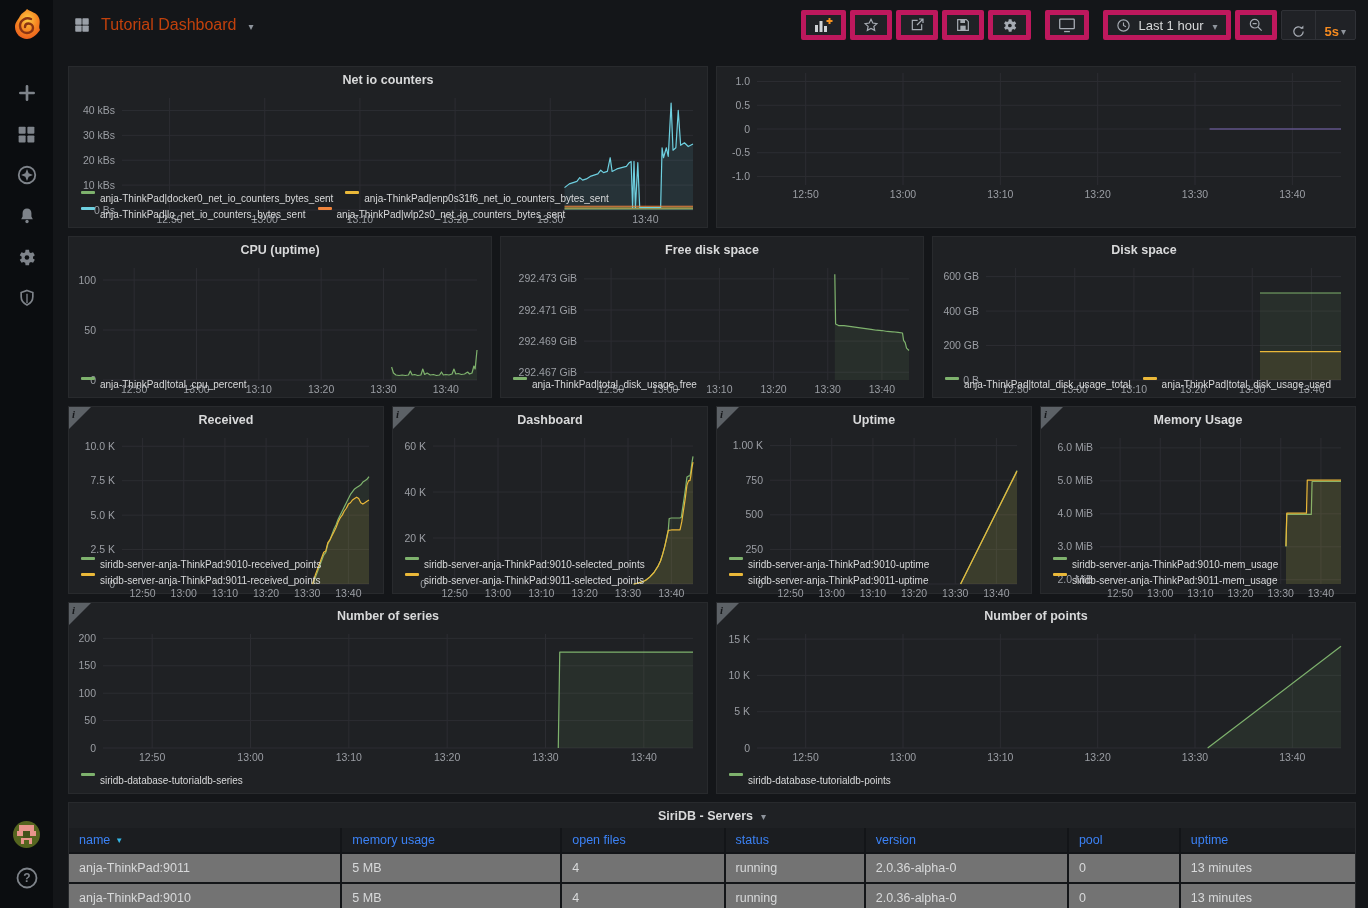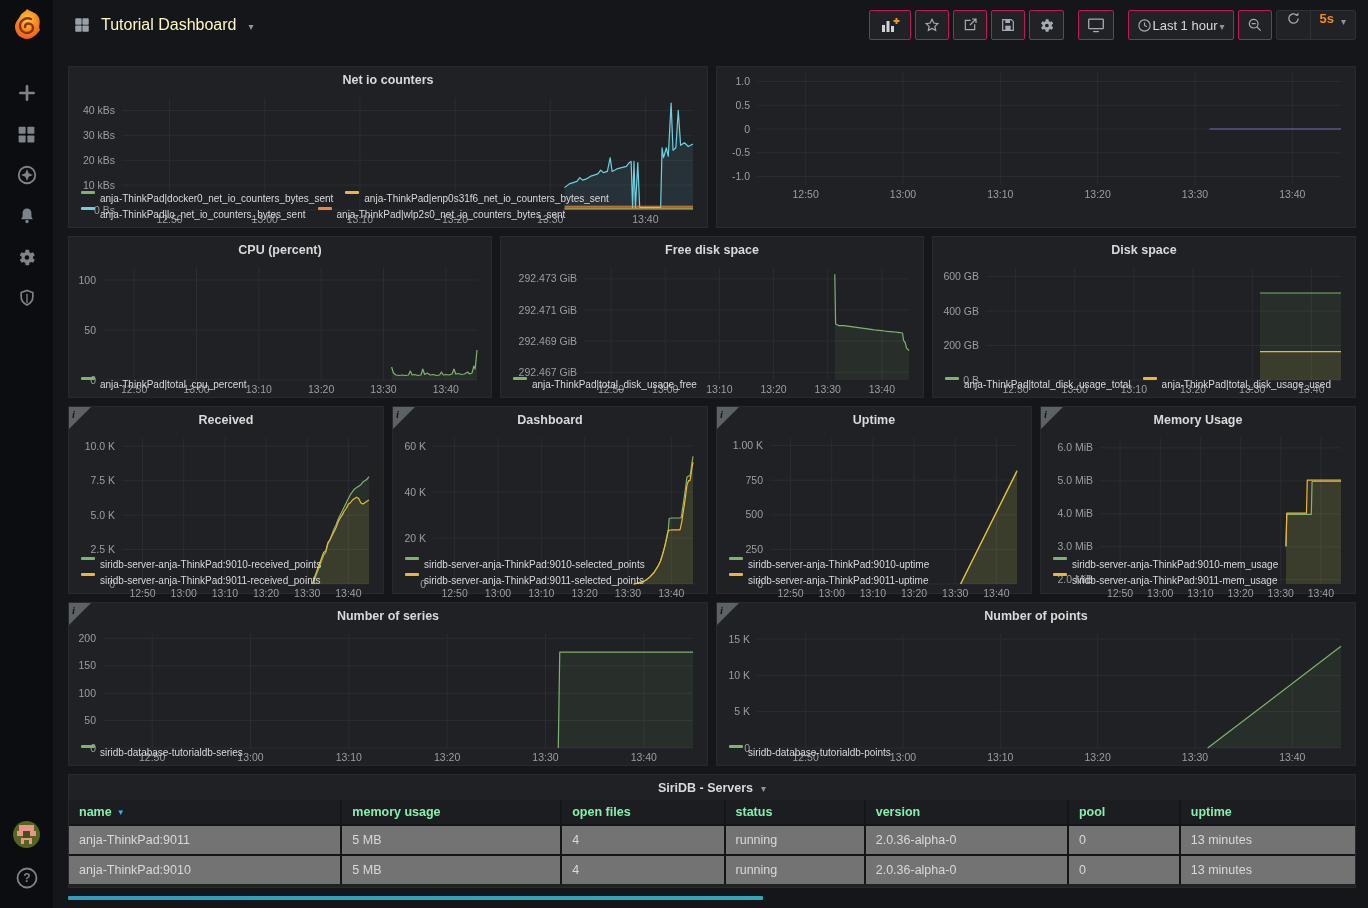--- a/index.html
+++ b/index.html
@@ -9,50 +9,50 @@
   
   .sidebar{position:absolute;left:0;top:0;width:53px;height:100%;background:#0b0d10;display:flex;flex-direction:column;align-items:center;z-index:5}
   .logo{margin:7px 0 34px;cursor:pointer}
   .side-icons{display:flex;flex-direction:column;gap:17px;color:#7e838a}
   .side-icons .sicon{width:24px;height:24px;display:flex;align-items:center;justify-content:center;cursor:pointer}
   .side-bottom{margin-top:auto;display:flex;flex-direction:column;align-items:center;gap:14px;padding-bottom:14px;color:#7e838a}
 
   
   .navbar{position:absolute;left:53px;top:0;right:0;height:50px;display:flex;align-items:center;padding:0 12px 0 14px;background:#141619}
   .nav-left{display:flex;align-items:center;gap:10px;cursor:pointer;padding:4px 6px;border-radius:2px}
-  .nav-title{font-size:16px;color:#fef9c3}
+  .nav-title{font-size:16px;color:#c2410c}
   .caret::after{content:"▾";font-size:10px;color:#8e949c;margin-left:2px}
   .nav-right{margin-left:auto;display:flex;align-items:center}
-  .ibtn{display:inline-flex;align-items:center;justify-content:center;min-width:34px;height:30px;padding:0 8px;background:#202226;border:1px solid #be185d;border-radius:2px;color:#a6abb3;cursor:pointer;margin-left:4px;font-size:13px}
+  .ibtn{display:inline-flex;align-items:center;justify-content:center;gap:7px;min-width:34px;height:30px;padding:0 8px;background:#202226;border:5px solid #be185d;border-radius:2px;color:#a6abb3;cursor:pointer;margin-left:4px;font-size:13px}
   .ibtn svg{display:block}
   .gap-l{margin-left:14px}
   .tp-text{color:#d8d9da}
   .split{display:inline-flex;align-items:center;height:30px;background:#202226;border:1px solid #2f3136;border-radius:2px;margin-left:4px}
-  .split .seg{display:flex;align-items:flex-start;gap:5px;padding:0 9px;height:100%;cursor:pointer;color:#a6abb3}
+  .split .seg{display:flex;align-items:flex-end;padding:0 9px;height:100%;cursor:pointer;color:#a6abb3}
   .split .seg + .seg{border-left:1px solid #2f3136}
   .refresh-val{color:#f78b1f;font-size:13px;font-weight:bold}
 
   
   .content{position:absolute;left:53px;top:50px;right:0;bottom:0;padding:16px 12px 0 15px}
   .row{display:flex;gap:8px;margin-bottom:8px}
-  .h162{height:162px}.h196{height:188px}.h164{height:164px}.h114{height:114px}
+  .h162{height:162px}.h196{height:188px}.h164{height:192px}.h114{height:114px}
   .panel{position:relative;flex:1;min-width:0;background:#1f2124;border:1px solid rgba(255,255,255,.045);display:flex;flex-direction:column}
   .panel-title{height:25px;flex:none;display:flex;align-items:center;justify-content:center;font-size:12.5px;font-weight:bold;color:#d8d9da;cursor:pointer;white-space:nowrap}
   .chart{flex:1;min-height:0;margin:0 4px;cursor:crosshair}
   .legend{flex:none;padding:0 6px 4px 12px;font-size:10px;line-height:16px;display:flex;flex-wrap:wrap;column-gap:12px;color:#d8d9da}
   .legend:empty{display:none}
   .legend-item{display:inline-flex;align-items:flex-start;gap:5px;cursor:pointer;white-space:nowrap}
   .legend-mark{width:14px;height:3px;border-radius:1px;flex:none}
   .corner{position:absolute;top:0;left:0;width:0;height:0;border-top:22px solid #5c6166;border-right:22px solid transparent;z-index:2;cursor:pointer}
   .corner::after{content:"i";position:absolute;top:-21px;left:3px;font:italic bold 11px "Liberation Serif",serif;color:#16181b}
 
   
   .t-wrap{flex:1;display:flex;flex-direction:column;font-size:12.5px;overflow:hidden}
   .t-row{display:flex;flex:none}
-  .t-head .t-cell{height:24px;color:#86efac;font-weight:bold;background:#1b1d20;cursor:pointer}
+  .t-head .t-cell{height:24px;color:#3b82f6;font-weight:normal;background:#1b1d20;cursor:pointer}
   .t-body .t-row{height:30px;background:#737373;border-top:2px solid #131518}
   .t-cell{padding:0 10px;display:flex;align-items:center;overflow:hidden;white-space:nowrap}
   .t-cell + .t-cell{border-left:2px solid #131518}
   .t-head .t-cell + .t-cell{border-left:2px solid #131518}
   .c0{width:21.1%}.c1{width:17.1%}.c2{width:12.7%}.c3{width:10.9%}.c4{width:15.8%}.c5{width:8.7%}.c6{width:13.7%}
   .t-cell.sorted::after{content:"▼";font-size:8px;margin-left:5px;color:#33b5e5}
 
   .peek-strip{height:4px;width:695px;margin-top:4px;border-radius:1px;background:linear-gradient(90deg,#2e9cc0,#2fa8b8)}
 </style>
 </head>
@@ -294,21 +294,21 @@
             <line x1="36" x2="620" y1="14.542372881355934" y2="14.542372881355934" stroke="#2c2d32"></line>
             <text x="29" y="18.042372881355934" text-anchor="end" fill="#9b9ea4" font-size="10.5">1.0</text>
             <polyline points="488.6,62 620,62" fill="none" stroke="#7d69b5" stroke-width="1.2" stroke-linejoin="round"></polyline>
           </svg></div>
 
     </section>
   </div>
 
   <div class="row h162">
     <section class="panel">
-      <div class="panel-title">CPU (percent)</div>
+      <div class="panel-title">CPU (uptime)</div>
       <div class="chart"><svg width="414" height="135">
             <line x1="61.166666666666664" x2="61.166666666666664" y1="6" y2="118" stroke="#2c2d32"></line>
             <text x="61.166666666666664" y="131" text-anchor="middle" fill="#9b9ea4" font-size="10.5">12:50</text>
             <line x1="123.5" x2="123.5" y1="6" y2="118" stroke="#2c2d32"></line>
             <text x="123.5" y="131" text-anchor="middle" fill="#9b9ea4" font-size="10.5">13:00</text>
             <line x1="185.83333333333334" x2="185.83333333333334" y1="6" y2="118" stroke="#2c2d32"></line>
             <text x="185.83333333333334" y="131" text-anchor="middle" fill="#9b9ea4" font-size="10.5">13:10</text>
             <line x1="248.16666666666669" x2="248.16666666666669" y1="6" y2="118" stroke="#2c2d32"></line>
             <text x="248.16666666666669" y="131" text-anchor="middle" fill="#9b9ea4" font-size="10.5">13:20</text>
             <line x1="310.5" x2="310.5" y1="6" y2="118" stroke="#2c2d32"></line>

